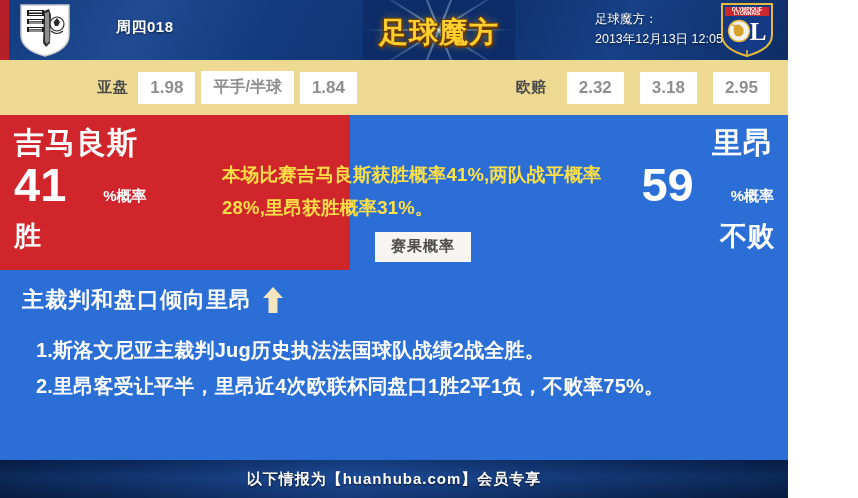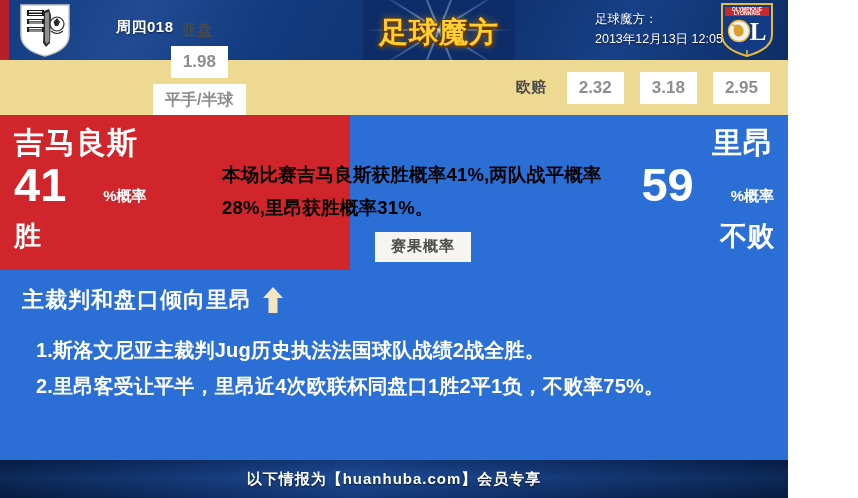--- a/index.html
+++ b/index.html
@@ -113,21 +113,21 @@
     align-items: center;
     box-sizing: border-box;
     padding: 0 18px;
   }
   .odds-group {
     display: flex;
     align-items: center;
     gap: 6px;
   }
   .odds-group.g-left { margin-right: auto; }
-  .odds-group.g-mid  { margin: 0 auto; flex-direction: column; }
+  .odds-group.g-mid  { margin: 0 auto; }
   .odds-group.g-right{ margin-left: auto; gap: 16px; }
   .odds-label {
     color: #4a4a48;
     font-size: 15px;
     font-weight: bold;
     margin-right: 4px;
     letter-spacing: 0.5px;
   }
   .odds-cell {
     background: #ffffff;
@@ -199,21 +199,21 @@
     font-size: 15px;
     font-weight: bold;
     padding: 5px 16px 6px 16px;
     letter-spacing: 1px;
     z-index: 5;
   }
   .prob-summary {
     position: absolute;
     left: 222px; top: 43px;
     width: 400px;
-    color: #000000;
+    color: #fde047;
     font-size: 18.5px;
     font-weight: bold;
     line-height: 33px;
     letter-spacing: 0.2px;
     z-index: 4;
   }
 
   
   .intel {
     position: relative;

